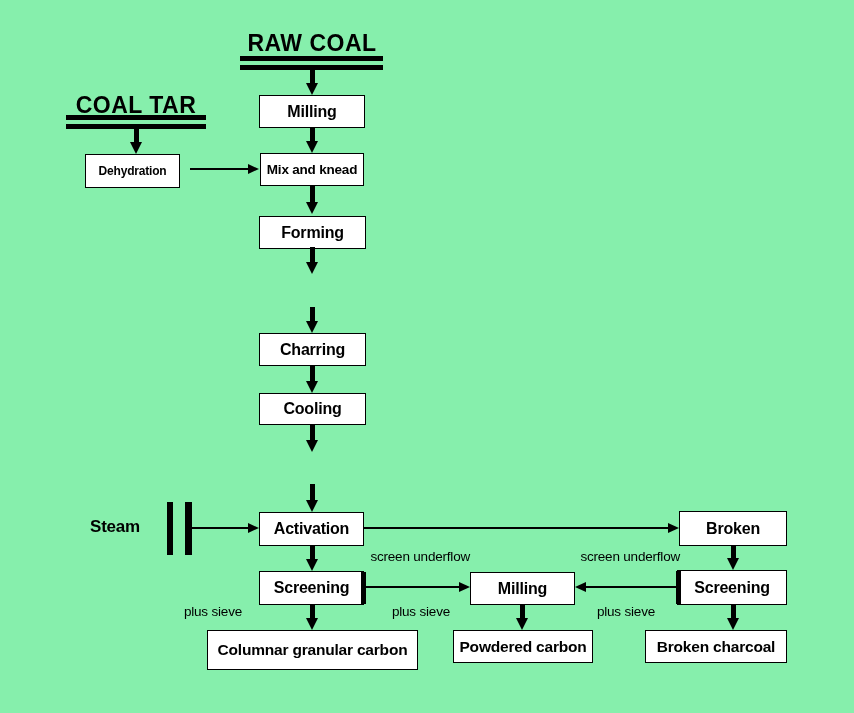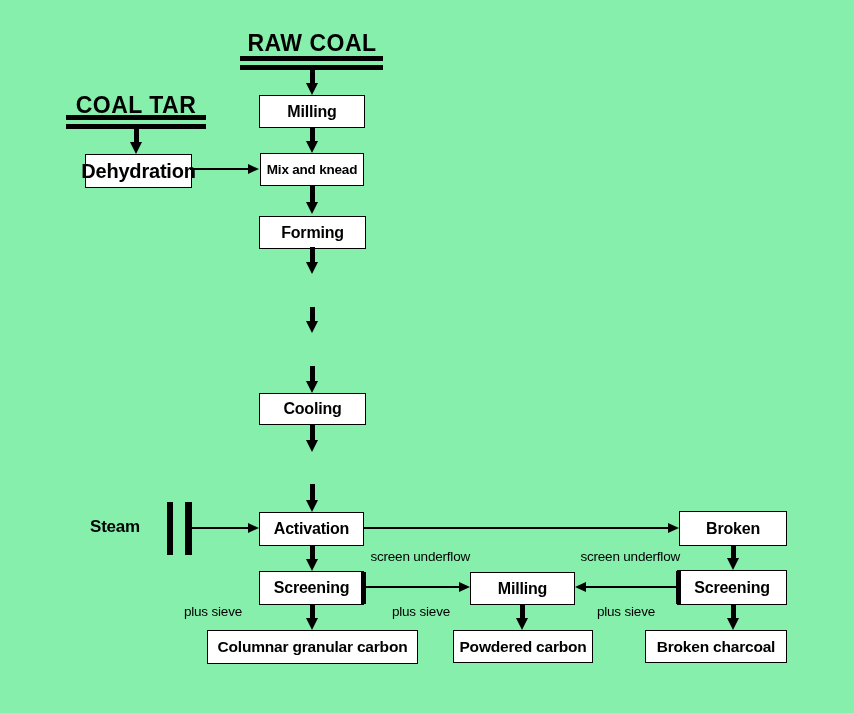--- a/index.html
+++ b/index.html
@@ -47,29 +47,30 @@
 <div id="stage">
 
   <div class="heading" style="left:240px;top:30px;width:144px;">RAW COAL</div>
   <div class="dblrule" style="left:240px;top:56px;width:143px;"></div>
 
   <div class="heading" style="left:66px;top:92px;width:140px;">COAL TAR</div>
   <div class="dblrule" style="left:66px;top:115px;width:140px;"></div>
 
   <div class="node" style="left:259px;top:95px;width:106px;height:33px;">Milling</div>
   <div class="node small" style="left:260px;top:153px;width:104px;height:33px;">Mix and knead</div>
-  <div class="node" style="left:85px;top:154px;width:107px;height:34px;font-size:20px;">Dehydration</div>
+  <div class="node" style="left:85px;top:154px;width:95px;height:34px;font-size:12px;">Dehydration</div>
   <div class="node" style="left:259px;top:216px;width:107px;height:33px;">Forming</div>
+  <div class="node" style="left:259px;top:333px;width:107px;height:33px;">Charring</div>
   <div class="node" style="left:259px;top:393px;width:107px;height:32px;">Cooling</div>
   <div class="node" style="left:259px;top:512px;width:105px;height:34px;text-align:center;">Activation</div>
   <div class="node" style="left:259px;top:571px;width:105px;height:34px;">Screening</div>
   <div class="node" style="left:679px;top:511px;width:108px;height:35px;">Broken</div>
   <div class="node" style="left:677px;top:570px;width:110px;height:35px;">Screening</div>
   <div class="node" style="left:470px;top:572px;width:105px;height:33px;">Milling</div>
-  <div class="node" style="left:207px;top:630px;width:211px;height:34px;font-size:15.5px;">Columnar granular carbon</div>
+  <div class="node" style="left:207px;top:630px;width:211px;height:40px;font-size:15.5px;">Columnar granular carbon</div>
   <div class="node" style="left:453px;top:630px;width:140px;height:33px;font-size:15.5px;">Powdered carbon</div>
   <div class="node" style="left:645px;top:630px;width:142px;height:33px;font-size:15.5px;">Broken charcoal</div>
 
   <div class="bar" style="left:167px;top:502px;width:6px;height:53px;"></div>
   <div class="bar" style="left:185px;top:502px;width:7px;height:53px;"></div>
 
   <div class="bar" style="left:361px;top:572px;width:5px;height:32px;"></div>
   <div class="bar" style="left:676px;top:571px;width:5px;height:33px;"></div>
 
   <div class="lbl big" style="left:90px;top:517px;width:55px;text-align:left;font-weight:bold;">Steam</div>

